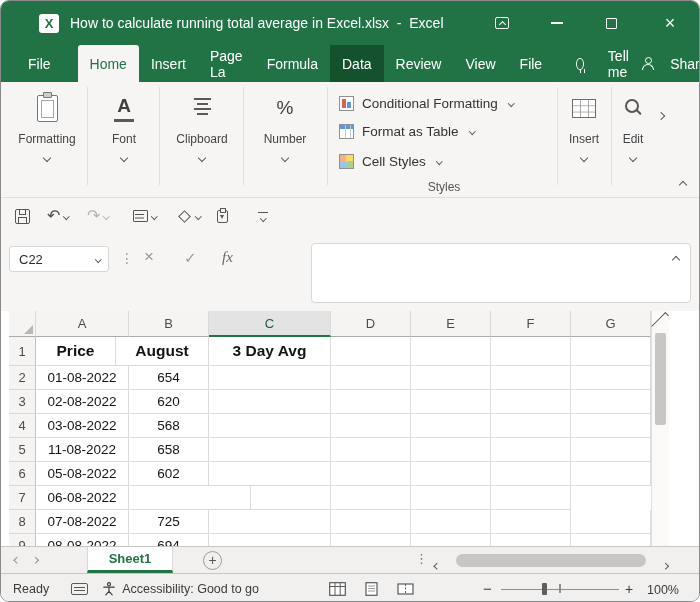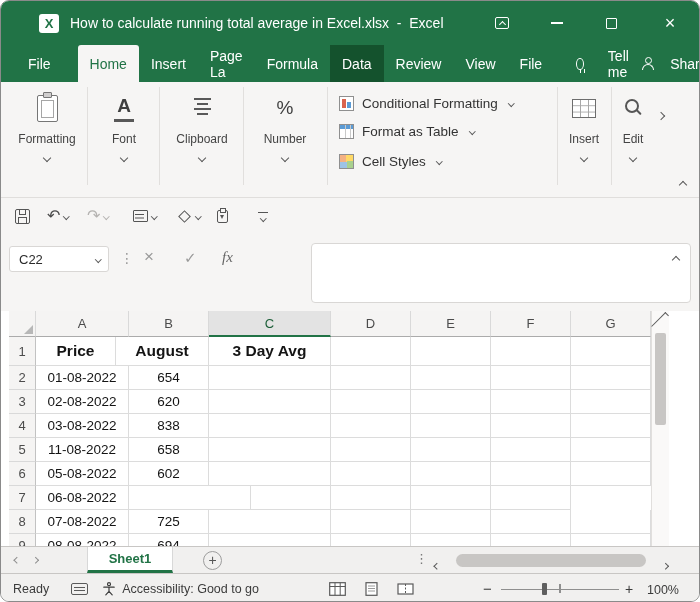--- a/index.html
+++ b/index.html
@@ -235,20 +235,21 @@
     <div class="style-btn" style="top:38px">
       <span class="icon-fat"></span>
       <span>Format as Table</span>
       <span class="chev tiny"></span>
     </div>
     <div class="style-btn" style="top:68px">
       <span class="icon-cs"></span>
       <span>Cell Styles</span>
       <span class="chev tiny"></span>
     </div>
+    <div class="styles-label">Styles</div>
 
     <div class="vsep" style="left:556px"></div>
     <div class="grp" style="left:558px;width:50px">
       <div class="gicon-wrap">
           <span class="icon-cells-big"></span>
         </div>
       <div class="glabel">Insert</div>
       <span class="chev"></span>
     </div>
     <div class="vsep" style="left:610px"></div>
@@ -346,21 +347,21 @@
         <div class="cell cB">620</div>
         <div class="cell cC"></div>
         <div class="cell cD"></div>
         <div class="cell cE"></div>
         <div class="cell cF"></div>
         <div class="cell cG"></div>
       </div>
     <div class="row">
         <div class="rn">4</div>
         <div class="cell cA">03-08-2022</div>
-        <div class="cell cB">838</div>
+        <div class="cell cB">568</div>
         <div class="cell cC"></div>
         <div class="cell cD"></div>
         <div class="cell cE"></div>
         <div class="cell cF"></div>
         <div class="cell cG"></div>
       </div>
     <div class="row">
         <div class="rn">5</div>
         <div class="cell cA">11-08-2022</div>
         <div class="cell cB">658</div>

